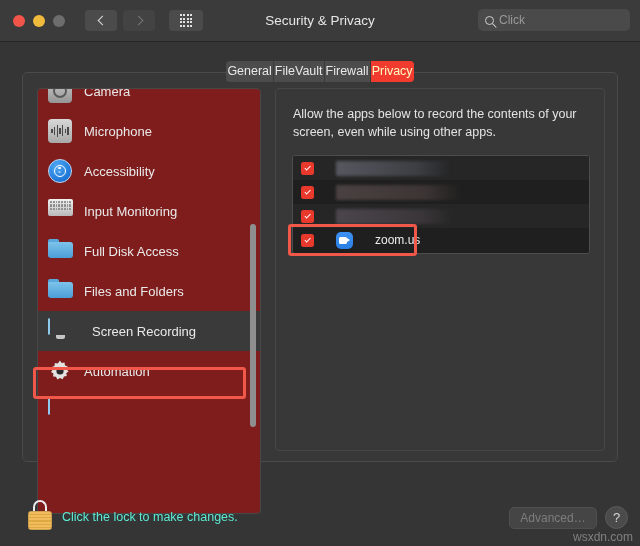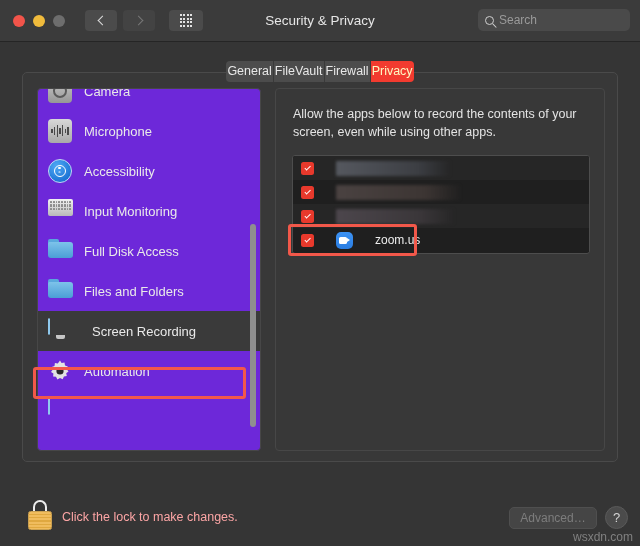--- a/index.html
+++ b/index.html
@@ -91,22 +91,22 @@
   .content {
     position: absolute; left: 22px; top: 72px;
     width: 596px; height: 390px;
     border: 1px solid #4a4a4a; border-radius: 5px;
     background: #383838;
   }
 
   
   .sidebar {
     position: absolute; left: 14px; top: 15px;
-    width: 224px; height: 363px;
-    background: #6d28d9;
+    width: 224px; height: 426px;
+    background: #7f1d1d;
     border: 1px solid #474747; border-radius: 4px;
     overflow: hidden;
   }
   .sb-list { position: absolute; left: 0; top: -18px; width: 100%; }
   .sb-item {
     height: 40px; display: flex; align-items: center;
     padding-left: 10px; gap: 11px;
     color: #e9e9e9; font-size: 13px;
   }
   .sb-item.selected { background: #3a3a3a; gap: 19px; }
@@ -269,21 +269,21 @@
   }
   .lock .bodyb {
     position: absolute; left: 0; top: 11px;
     width: 24px; height: 19px; border-radius: 2.5px;
     background: repeating-linear-gradient(
       to bottom, #f0bc5e 0 2px, #e0a840 2px 3.2px);
     border: 1px solid #caa050;
   }
   .foot-text {
     position: absolute; left: 62px; top: 510px;
-    font-size: 12.5px; color: #fca5a5;
+    font-size: 12.5px; color: #5eead4;
   }
   .adv-btn {
     position: absolute; right: 43px; top: 507px;
     width: 88px; height: 22px; border-radius: 5px;
     background: #454545; border: 1px solid #4f4f4f;
     color: #7d7d7d; font-size: 12px;
     display: flex; align-items: center; justify-content: center;
   }
   .help-btn {
     position: absolute; right: 12px; top: 506px;
@@ -336,21 +336,21 @@
           <i></i>
           <i></i>
           <i></i>
       </span>
     </div>
 
     <div class="wtitle">Security &amp; Privacy</div>
 
     <div class="searchbox">
       <span class="mag"></span>
-      <span class="ph">Search</span>
+      <span class="ph">Click</span>
     </div>
   </div>
 
   <div class="tabstrip">
     <div class="tabs">
       <div class="tab">General</div>
       <div class="tab">FileVault</div>
       <div class="tab">Firewall</div>
       <div class="tab active">Privacy</div>
     </div>

